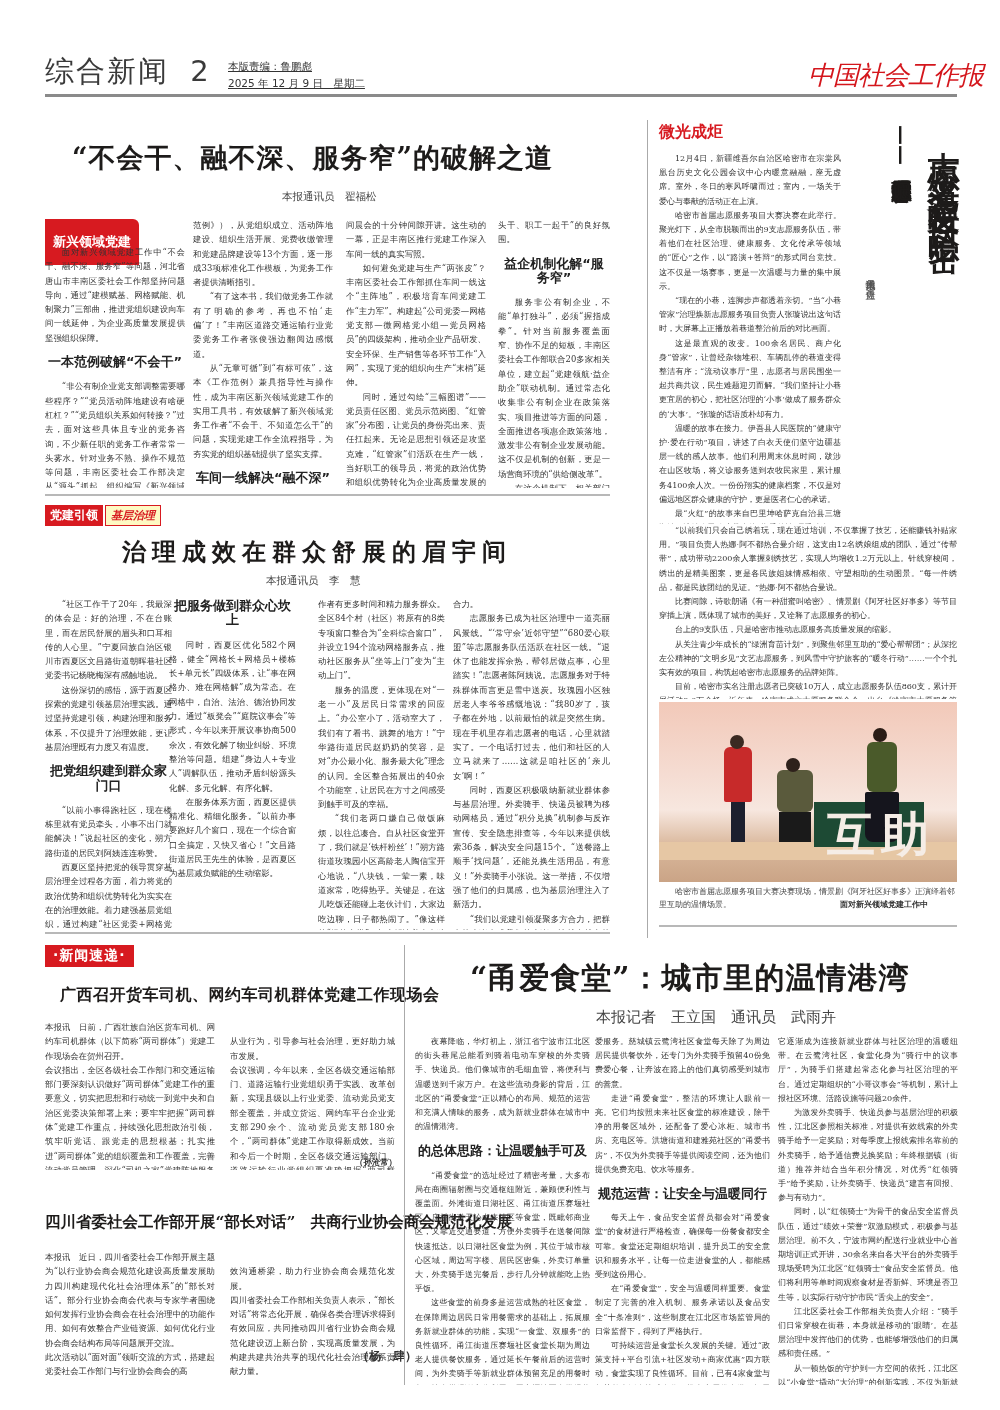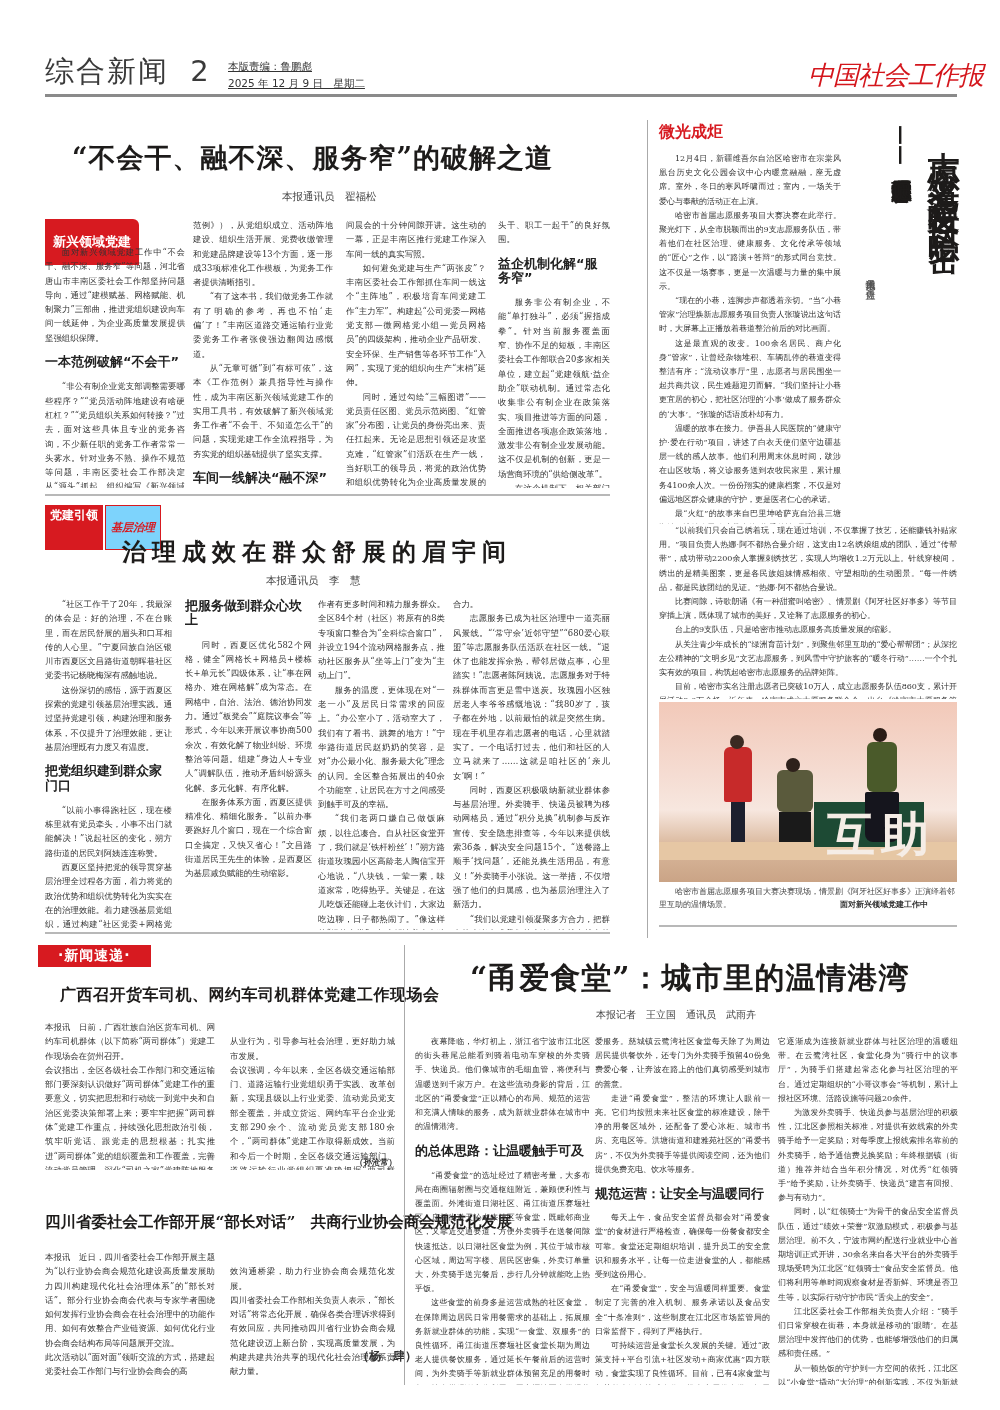--- a/index.html
+++ b/index.html
@@ -9,21 +9,21 @@
   .masthead-section { left: 45px; top: 52px; font-family: "DejaVu Sans", sans-serif; font-size: 29px; color: #3a3a3a; letter-spacing: 2px; }
   .masthead-meta { left: 228px; top: 58px; font-family: "DejaVu Sans", sans-serif; font-size: 10.5px; color: #333; line-height: 17px; text-decoration: underline; }
   .masthead-brand { left: 808px; top: 58px; font-family: "DejaVu Serif", serif; font-style: italic; font-size: 26px; color: #d4161c; letter-spacing: -1px; }
   .masthead-rule { left: 45px; top: 94px; width: 912px; height: 3px; background: #8a8a8a; }
 
   .headline { font-family: "DejaVu Serif", serif; font-weight: bold; color: #1d1b1a; white-space: nowrap; }
   .byline { font-size: 10.5px; color: #444; white-space: nowrap; }
   .tag-red { background: #d71a20; color: #fff; font-family: "DejaVu Sans", sans-serif; font-weight: bold; }
   .col { font-size: 8.4px; line-height: 14.3px; color: #333; text-align: justify; overflow: hidden; }
   .col p { text-indent: 2em; }
-  .subhead { font-family: "DejaVu Sans", sans-serif; font-weight: bold; font-size: 13px; color: #222; text-align: left; margin: 10px 0 10px; text-indent: 0 !important; }
+  .subhead { font-family: "DejaVu Sans", sans-serif; font-weight: bold; font-size: 13px; color: #222; text-align: center; margin: 10px 0 10px; text-indent: 0 !important; }
   .rule-h { height: 2px; background: #b8b8b8; }
   .rule-v { width: 1px; background: #aaa; }
 
   .vtitle { writing-mode: vertical-rl; font-family: "DejaVu Serif", serif; font-weight: bold; color: #1d1b1a; }
   .photo { overflow: hidden; background: linear-gradient(180deg,#f2c9b9 0%,#f5dcd2 40%,#f7e7df 60%,#d9b79b 80%,#caa486 100%); }
   .caption { font-size: 8px; color: #444; line-height: 13px; }
 </style>
 </head>
 <body>
 
@@ -110,53 +110,53 @@
   <div class="abs" style="left:168px;top:108px;font-family:'DejaVu Serif',serif;font-weight:bold;font-size:48px;color:#f5ede6;letter-spacing:6px;line-height:1">互助</div>
 </div>
 <div class="abs caption" style="left:659px;top:885px;width:298px">
   <span style="padding-left:2em">哈密市首届志愿服务项目大赛决赛现场，情景剧《阿牙社区好事多》正演绎着邻里互助的温情场景。</span>
 </div>
 <div class="abs caption" style="left:840px;top:898px;font-family:'DejaVu Sans',sans-serif;font-weight:bold;color:#333">面对新兴领域党建工作中</div>
 <div class="abs rule-h" style="left:659px;top:925px;width:298px"></div>
 
 <div class="abs" style="left:45px;top:505px;display:flex">
   <span class="tag-red" style="padding:2px 5px;font-size:12px">党建引领</span>
-  <span style="margin-left:2px;padding:14px 5px;font-size:11px;font-style:italic;color:#d71a20;border:1px solid #d71a20;background:#7dd3fc;font-family:'DejaVu Serif',serif;font-weight:bold">基层治理</span>
+  <span style="margin-left:2px;padding:2px 5px;font-size:11px;font-style:italic;color:#d71a20;border:1px solid #d71a20;background:#fef9c3;font-family:'DejaVu Serif',serif;font-weight:bold">基层治理</span>
 </div>
 <div class="abs headline" style="left:122px;top:536px;font-size:24px;letter-spacing:6px">治理成效在群众舒展的眉宇间</div>
 <div class="abs byline" style="left:266px;top:574px">本报通讯员　李　慧</div>
 
 <div class="abs col" style="left:45px;top:597px;width:127px;height:333px">
   <p>“社区工作干了20年，我最深的体会是：好的治理，不在台账里，而在居民舒展的眉头和口耳相传的人心里。”宁夏回族自治区银川市西夏区文昌路街道朝晖巷社区党委书记杨晓梅深有感触地说。</p>
   <p>这份深切的感悟，源于西夏区探索的党建引领基层治理实践。通过坚持党建引领，构建治理和服务体系，不仅提升了治理效能，更让基层治理既有力度又有温度。</p>
   <div class="subhead">把党组织建到群众家门口</div>
   <p>“以前小事得跑社区，现在楼栋里就有党员牵头，小事不出门就能解决！”说起社区的变化，朔方路街道的居民刘阿姨连连称赞。</p>
   <p>西夏区坚持把党的领导贯穿基层治理全过程各方面，着力将党的政治优势和组织优势转化为实实在在的治理效能。着力建强基层党组织，通过构建“社区党委+网格党支部+楼栋党小组”三级组织链条，将194个小区（网格）党支部、582个网格党小组深深扎根到群众身边。这一举措，实现了治理单元从“社区”向“楼栋”的延伸，构建起“横向到边、纵向到底”的组织体系。</p>
 </div>
-<div class="abs col" style="left:185px;top:597px;width:127px;height:333px">
+<div class="abs col" style="left:169px;top:597px;width:127px;height:333px">
   <div class="subhead" style="margin-top:2px">把服务做到群众心坎上</div>
   <p>同时，西夏区优化582个网格，健全“网格长+网格员+楼栋长+单元长”四级体系，让“事在网格办、难在网格解”成为常态。在网格中，自治、法治、德治协同发力。通过“板凳会”“庭院议事会”等形式，今年以来开展议事协商500余次，有效化解了物业纠纷、环境整治等问题。组建“身边人+专业人”调解队伍，推动矛盾纠纷源头化解、多元化解、有序化解。</p>
   <p>在服务体系方面，西夏区提供精准化、精细化服务。“以前办事要跑好几个窗口，现在一个综合窗口全搞定，又快又省心！”文昌路街道居民王先生的体验，是西夏区为基层减负赋能的生动缩影。</p>
 
 </div>
 <div class="abs col" style="left:318px;top:597px;width:127px;height:333px">
   <div>作者有更多时间和精力服务群众。全区84个村（社区）将原有的8类专项窗口整合为“全科综合窗口”，并设立194个流动网格服务点，推动社区服务从“坐等上门”变为“主动上门”。</div>
   <p>服务的温度，更体现在对“一老一小”及居民日常需求的回应上。“办公室小了，活动室大了，我们有了看书、跳舞的地方！”宁华路街道居民赵奶奶的笑容，是对“办公最小化、服务最大化”理念的认同。全区整合拓展出的40余个功能室，让居民在方寸之间感受到触手可及的幸福。</p>
   <p>“我们老两口嫌自己做饭麻烦，以往总凑合。自从社区食堂开了，我们就是‘铁杆粉丝’！”朔方路街道玫瑰园小区高龄老人陶信宝开心地说，“八块钱，一荤一素，味道家常，吃得热乎。关键是，在这儿吃饭还能碰上老伙计们，大家边吃边聊，日子都热闹了。”像这样的“银龄食堂”，切实解决着众多独居、高龄老人的吃饭难题。</p>
 
 </div>
 <div class="abs col" style="left:453px;top:597px;width:157px;height:333px">
   <div>合力。</div>
   <p>志愿服务已成为社区治理中一道亮丽风景线。“‘常守余’近邻守望”“680爱心联盟”等志愿服务队伍活跃在社区一线。“退休了也能发挥余热，帮邻居做点事，心里踏实！”志愿者陈阿姨说。志愿服务对于特殊群体而言更是雪中送炭。玫瑰园小区独居老人李爷爷感慨地说：“我80岁了，孩子都在外地，以前最怕的就是突然生病。现在手机里存着志愿者的电话，心里就踏实了。一个电话打过去，他们和社区的人立马就来了……这就是咱社区的‘亲儿女’啊！”</p>
   <p>同时，西夏区积极吸纳新就业群体参与基层治理。外卖骑手、快递员被聘为移动网格员，通过“积分兑换”机制参与反诈宣传、安全隐患排查等，今年以来提供线索36条，解决安全问题15个。“送餐路上顺手‘找问题’，还能兑换生活用品，有意义！”外卖骑手小张说。这一举措，不仅增强了他们的归属感，也为基层治理注入了新活力。</p>
   <p>“我们以党建引领凝聚多方合力，把群众的小事当成我们的大事，让越来越多的群众感受到‘事情有人管、困难有人帮’，群众的生活才更温暖。”西夏区委社会工作部相关负责人表示。</p>
 </div>
 <div class="abs rule-h" style="left:45px;top:932px;width:565px"></div>
 
-<div class="abs tag-red" style="left:38px;top:945px;padding:2px 20px;font-size:14px;letter-spacing:1px">·新闻速递·</div>
+<div class="abs tag-red" style="left:45px;top:945px;padding:2px 8px;font-size:14px;letter-spacing:1px">·新闻速递·</div>
 <div class="abs headline" style="left:60px;top:985px;font-size:16px;letter-spacing:0.5px">广西召开货车司机、网约车司机群体党建工作现场会</div>
 <div class="abs col" style="left:45px;top:1020px;width:170px;height:150px;white-space:pre-line">本报讯　日前，广西壮族自治区货车司机、网约车司机群体（以下简称“两司群体”）党建工作现场会在贺州召开。
 会议指出，全区各级社会工作部门和交通运输部门要深刻认识做好“两司群体”党建工作的重要意义，切实把思想和行动统一到党中央和自治区党委决策部署上来；要牢牢把握“两司群体”党建工作重点，持续强化思想政治引领，筑牢听党话、跟党走的思想根基；扎实推进“两司群体”党的组织覆盖和工作覆盖，完善流动党员管理，深化“司机之家”党建阵地服务功能，切实抓好“车轮上”的党建；依法维护“两司群体”合法权益，通过精准服务与合法权益保障传递组织关怀，构建公平公正和谐稳定的劳动关系；促进“两司群体”社会融入，规范</div>
 <div class="abs col" style="left:230px;top:1020px;width:165px;height:150px;white-space:pre-line">
   <span>从业行为，引导参与社会治理，更好助力城市发展。
 会议强调，今年以来，全区各级交通运输部门、道路运输行业党组织勇于实践、改革创新，实现县级以上行业党委、流动党员党支部全覆盖，并成立货运、网约车平台企业党支部290余个、流动党员党支部180余个，“两司群体”党建工作取得新成效。当前和今后一个时期，全区各级交通运输部门、道路运输行业党组织要准确把握“两司群体”党建工作的新形势，按照“全面覆盖、分类指导、齐抓共管、精准施策”的总体思路，创新方式方法，强化基础保障，全力推动服务党员司机、诉求办理、关心关爱等各项措施落实落地，努力推动“两司群体”党建工作上新台阶。</span>
 </div>
 <div class="abs" style="left:355px;top:1157px;font-size:8.4px;font-weight:bold;color:#333">（孙沧常）</div>
 
 <div class="abs headline" style="left:45px;top:1212px;font-size:15.5px">四川省委社会工作部开展“部长对话”　共商行业协会商会规范化发展</div>
@@ -165,21 +165,21 @@
 <div class="abs col" style="left:230px;top:1250px;width:165px;height:130px;white-space:pre-line">
   <span>效沟通桥梁，助力行业协会商会规范化发展。
 四川省委社会工作部相关负责人表示，“部长对话”将常态化开展，确保各类合理诉求得到有效回应，共同推动四川省行业协会商会规范化建设迈上新台阶，实现高质量发展，为构建共建共治共享的现代化社会治理体系贡献力量。
 据了解，未来“部长对话”还将走进小区院落、产业园区等一线场景，围绕乡村振兴、基层治理、产业融合等主题开展系列活动。</span>
 </div>
 <div class="abs" style="left:357px;top:1348px;font-size:12px;font-weight:bold;color:#333">（杨　肆）</div>
 
 <div class="abs rule-v" style="left:404px;top:945px;height:440px"></div>
 
 <div class="abs headline" style="left:470px;top:958px;font-size:30px;letter-spacing:1px">“甬爱食堂”：城市里的温情港湾</div>
-<div class="abs byline" style="left:596px;top:1008px;font-size:10px">本报记者　王立国　通讯员　武雨卉</div>
+<div class="abs byline" style="left:596px;top:1008px;font-size:15px">本报记者　王立国　通讯员　武雨卉</div>
 
 <div class="abs col" style="left:415px;top:1035px;width:175px;height:350px;font-size:8px;line-height:14.2px">
   <p>夜幕降临，华灯初上，浙江省宁波市江北区的街头巷尾总能看到骑着电动车穿梭的外卖骑手、快递员。他们像城市的毛细血管，将便利与温暖送到千家万户。在这些流动身影的背后，江北区的“甬爱食堂”正以精心的布局、规范的运营和充满人情味的服务，成为新就业群体在城市中的温情港湾。</p>
   <div class="subhead">的总体思路：让温暖触手可及</div>
   <p>“甬爱食堂”的选址经过了精密考量，大多布局在商圈辐射圈与交通枢纽附近，兼顾便利性与覆盖面。外滩街道日湖社区、甬江街道压赛堰社区、庄桥街道天沁未来社区等食堂，既毗邻商业区，又靠近交通要道，方便外卖骑手在送餐间隙快速抵达。以日湖社区食堂为例，其位于城市核心区域，周边写字楼、居民区密集，外卖订单量大，外卖骑手送完餐后，步行几分钟就能吃上热乎饭。</p>
   <p>这些食堂的前身多是运营成熟的社区食堂，在保障周边居民日常用餐需求的基础上，拓展服务新就业群体的功能，实现“一食堂、双服务”的良性循环。甬江街道压赛堰社区食堂长期为周边老人提供餐饮服务，通过延长午餐前后的运营时间，为外卖骑手等新就业群体预留充足的用餐时段，让食堂得到充分利用。压赛堰社区食堂经营者李阿姨说：“我们原来主要服务社区老年人群，现在也欢迎骑手们过来。他们跑得辛苦，能在这里吃口热饭，歇歇脚，我们也觉得很有意义。”</p>
 
 </div>
 <div class="abs col" style="left:590px;top:1035px;width:180px;height:350px;font-size:8px;line-height:14.2px;padding-left:5px">
   <div>爱服务。慈城镇云鹭湾社区食堂每天除了为周边居民提供餐饮外，还专门为外卖骑手预留40份免费爱心餐，让奔波在路上的他们真切感受到城市的善意。</div>

